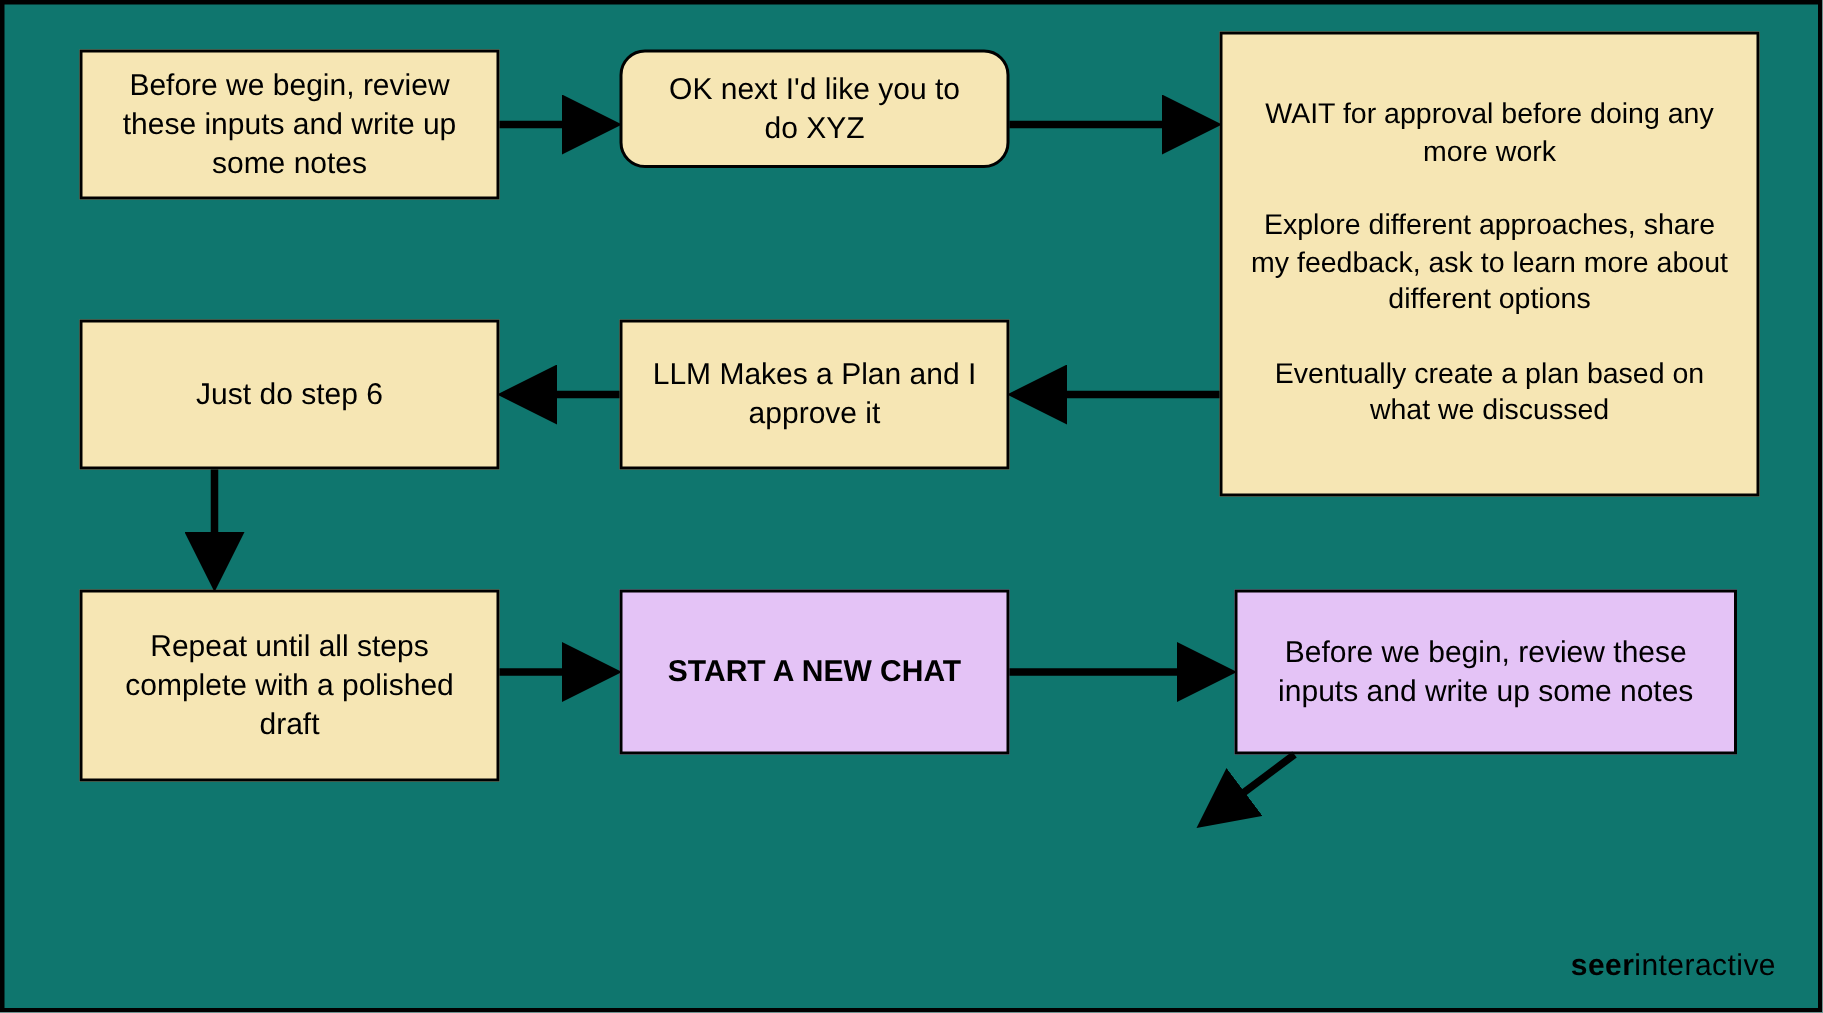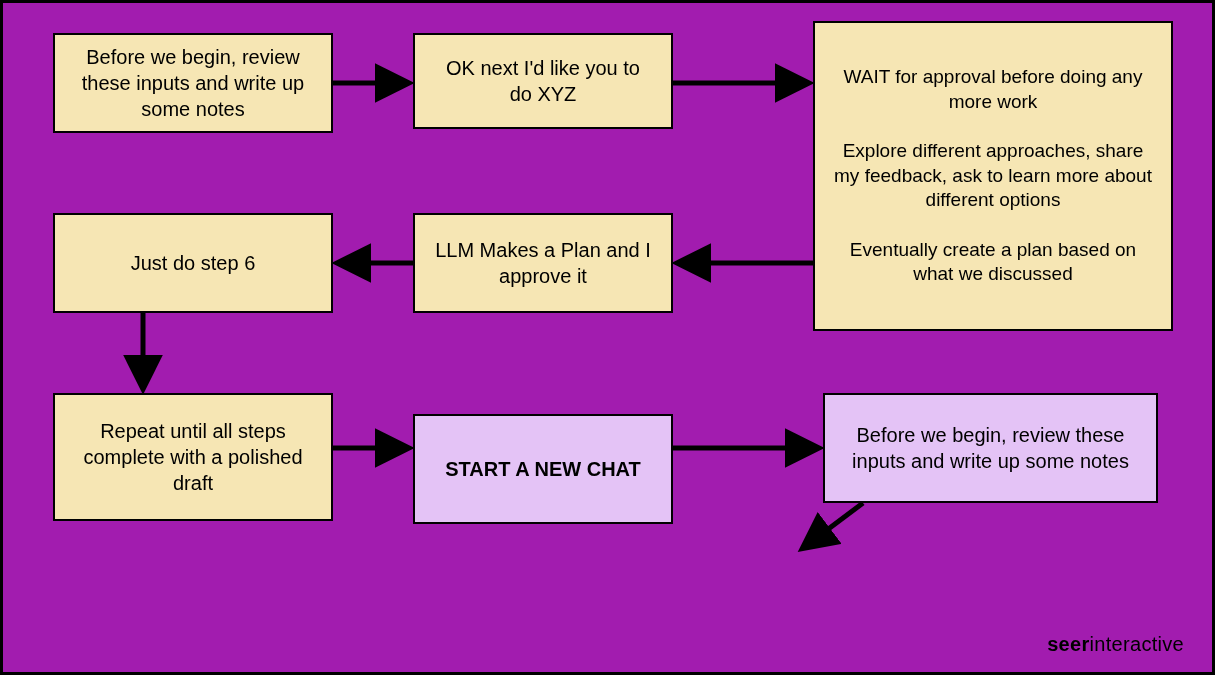--- a/index.html
+++ b/index.html
@@ -7,21 +7,21 @@
     padding: 0;
     background: #fff;
     font-family: Arial, Helvetica, sans-serif;
   }
   .frame {
     position: relative;
     width: 1215px;
     height: 675px;
     box-sizing: border-box;
     border: 3px solid #000;
-    background: #a21caf;
+    background: #0f766e;
   }
   .box {
     position: absolute;
     box-sizing: border-box;
     border: 2px solid #000;
     display: flex;
     align-items: center;
     justify-content: center;
     text-align: center;
     padding: 10px 18px;
@@ -51,21 +51,21 @@
 </style>
 </head>
 <body>
 
 <div class="frame">
 
   <div class="box cream" style="left:50px; top:30px; width:280px; height:100px;">
     <span>Before we begin, review these inputs and write up some notes</span>
   </div>
 
-  <div class="box cream" style="left:410px; top:30px; width:260px; height:96px;">
+  <div class="box cream" style="left:410px; top:30px; width:260px; height:79px;border-radius:17px;">
     <span>OK next I'd like you to do XYZ</span>
   </div>
 
   <div class="box cream" style="left:810px; top:18px; width:360px; height:310px; font-size:19px;">
     <span style="white-space:pre-line;">WAIT for approval before doing any more work
 
 Explore different approaches, share my feedback, ask to learn more about different options
 
 Eventually create a plan based on what we discussed</span>
   </div>
@@ -75,21 +75,21 @@
   </div>
 
   <div class="box cream" style="left:410px; top:210px; width:260px; height:100px;">
     <span>LLM Makes a Plan and I approve it</span>
   </div>
 
   <div class="box cream" style="left:50px; top:390px; width:280px; height:128px;">
     <span>Repeat until all steps complete with a polished draft</span>
   </div>
 
-  <div class="box purple" style="left:410px; top:390px; width:260px; height:110px; font-weight:800;margin-top:21px;">
+  <div class="box purple" style="left:410px; top:390px; width:260px; height:110px; font-weight:800;">
     <span>START A NEW CHAT</span>
   </div>
 
   <div class="box purple" style="left:820px; top:390px; width:335px; height:110px;">
     <span>Before we begin, review these inputs and write up some notes</span>
   </div>
 
 
   <div class="brand">
     <b>seer</b><span>interactive</span>

